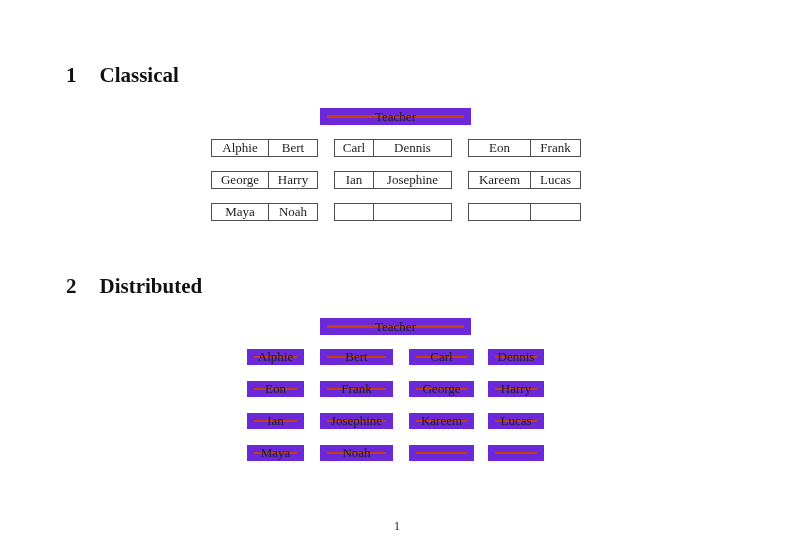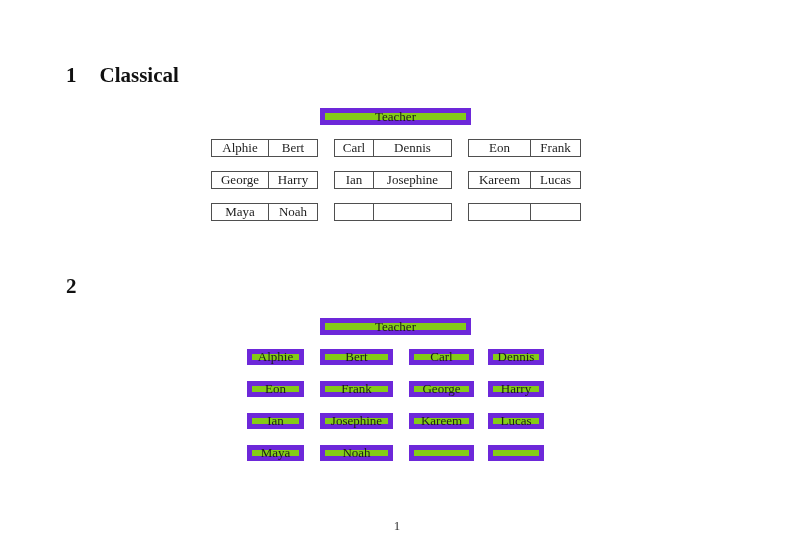--- a/index.html
+++ b/index.html
@@ -19,22 +19,22 @@
     font-size:21px;
     font-weight:bold;
     line-height:22px;
     color:#111;
     display:flex;
   }
   .heading .hnum{display:inline-block;margin-right:23px;}
   .box{
     position:absolute;
     box-sizing:border-box;
-    border:5px solid #6d28d9;
-    background:#84cc16;
+    border:7px solid #6d28d9;
+    background:#c2410c;
     font-size:13px;
     text-align:center;
     display:flex;
     align-items:center;
     justify-content:center;
   }
   .pair{
     position:absolute;
     box-sizing:border-box;
     border:1px solid #4f4f4f;
@@ -109,20 +109,21 @@
     <div class="cell" style="width:61px">Kareem</div>
     <div class="cell c2" style="flex:1">Lucas</div>
   </div>
   <div class="pair s1row" style="left:468px;top:203px;width:113px">
     <div class="cell" style="width:61px"></div>
     <div class="cell c2" style="flex:1"></div>
   </div>
 
   <h1 class="heading" style="top:275px">
     <span class="hnum">2</span>
+    <span class="htxt">Distributed</span>
   </h1>
 
   <div class="box" style="left:320px;top:318px;width:151px;height:17px">
     <span>Teacher</span>
   </div>
 
   <div class="box s2box" style="left:247px;top:349px;width:57px">
     <span>Alphie</span>
   </div>
   <div class="box s2box" style="left:320px;top:349px;width:73px">

